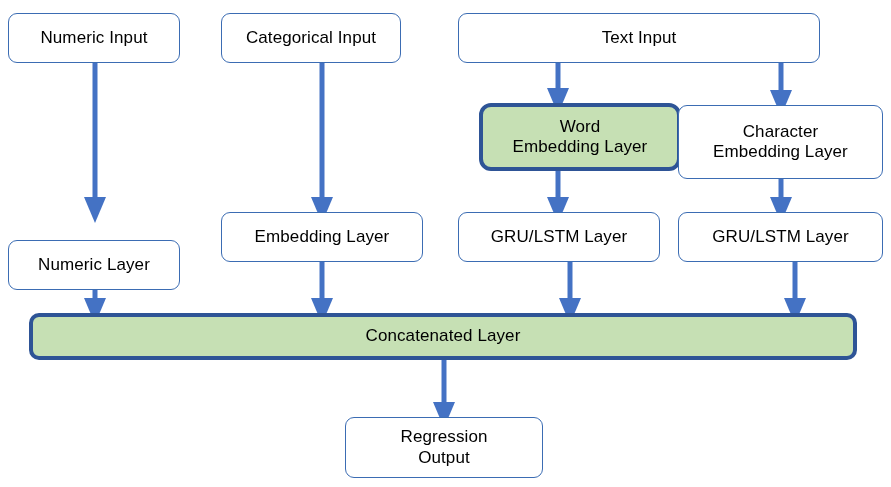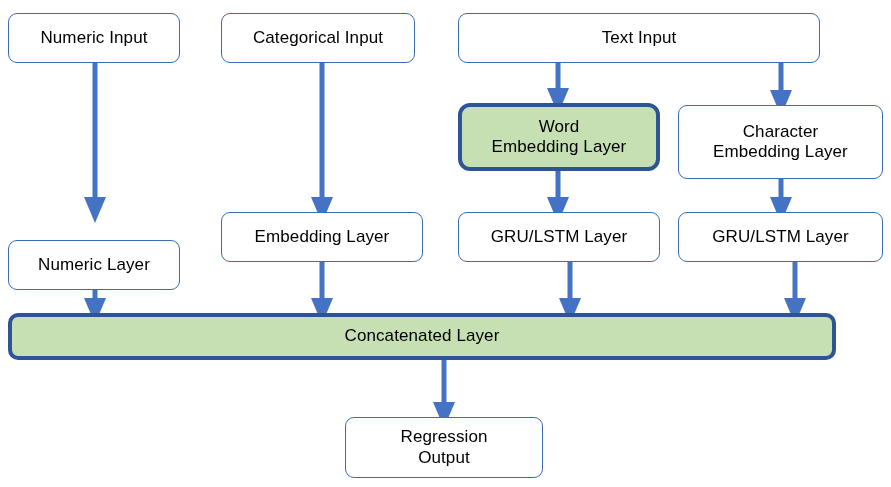--- a/index.html
+++ b/index.html
@@ -32,20 +32,21 @@
     border-radius: 9px;
     font-size: 17px;
     letter-spacing: 0.1px;
     white-space: pre-line;
     z-index: 3;
   }
   .node.highlight {
     background: #C6E0B4;
     border: 4px solid #2E5496;
     border-radius: 12px;
+    margin-left: 21px;
   }
   .node.wide {
     border-radius: 10px;
   }
   svg.edges {
     position: absolute;
     left: 0;
     top: 0;
     width: 891px;
     height: 487px;
@@ -72,21 +73,21 @@
         <line x1="781" y1="169" x2="781" y2="210" stroke="#4472C4" stroke-width="5" marker-end="url(#arrowhead)"></line>
         <line x1="95" y1="262" x2="95" y2="311" stroke="#4472C4" stroke-width="5" marker-end="url(#arrowhead)"></line>
         <line x1="322" y1="262" x2="322" y2="311" stroke="#4472C4" stroke-width="5" marker-end="url(#arrowhead)"></line>
         <line x1="570" y1="262" x2="570" y2="311" stroke="#4472C4" stroke-width="5" marker-end="url(#arrowhead)"></line>
         <line x1="795" y1="262" x2="795" y2="311" stroke="#4472C4" stroke-width="5" marker-end="url(#arrowhead)"></line>
         <line x1="444" y1="360" x2="444" y2="415" stroke="#4472C4" stroke-width="5" marker-end="url(#arrowhead)"></line>
       </g>
   </svg>
   <div id="node-group">
       <div class="node" style="left: 8px; top: 13px; width: 172px; height: 50px;"><span>Numeric Input</span></div>
-      <div class="node" style="left: 221px; top: 13px; width: 194px; height: 50px;"><span>Categorical Input</span></div>
+      <div class="node" style="left: 221px; top: 13px; width: 180px; height: 50px;"><span>Categorical Input</span></div>
       <div class="node" style="left: 458px; top: 13px; width: 362px; height: 50px; justify-content: center;"><span>Text Input</span></div>
       <div class="node highlight" style="left: 458px; top: 103px; width: 202px; height: 68px;"><span>Word
 Embedding Layer</span></div>
       <div class="node" style="left: 678px; top: 105px; width: 205px; height: 74px;"><span>Character
 Embedding Layer</span></div>
       <div class="node" style="left: 8px; top: 212px; width: 172px; height: 50px; margin-top: 28px;"><span>Numeric Layer</span></div>
       <div class="node" style="left: 221px; top: 212px; width: 202px; height: 50px;"><span>Embedding Layer</span></div>
       <div class="node" style="left: 458px; top: 212px; width: 202px; height: 50px;"><span>GRU/LSTM Layer</span></div>
       <div class="node" style="left: 678px; top: 212px; width: 205px; height: 50px;"><span>GRU/LSTM Layer</span></div>
       <div class="node highlight wide" style="left: 8px; top: 313px; width: 828px; height: 47px;"><span>Concatenated Layer</span></div>

